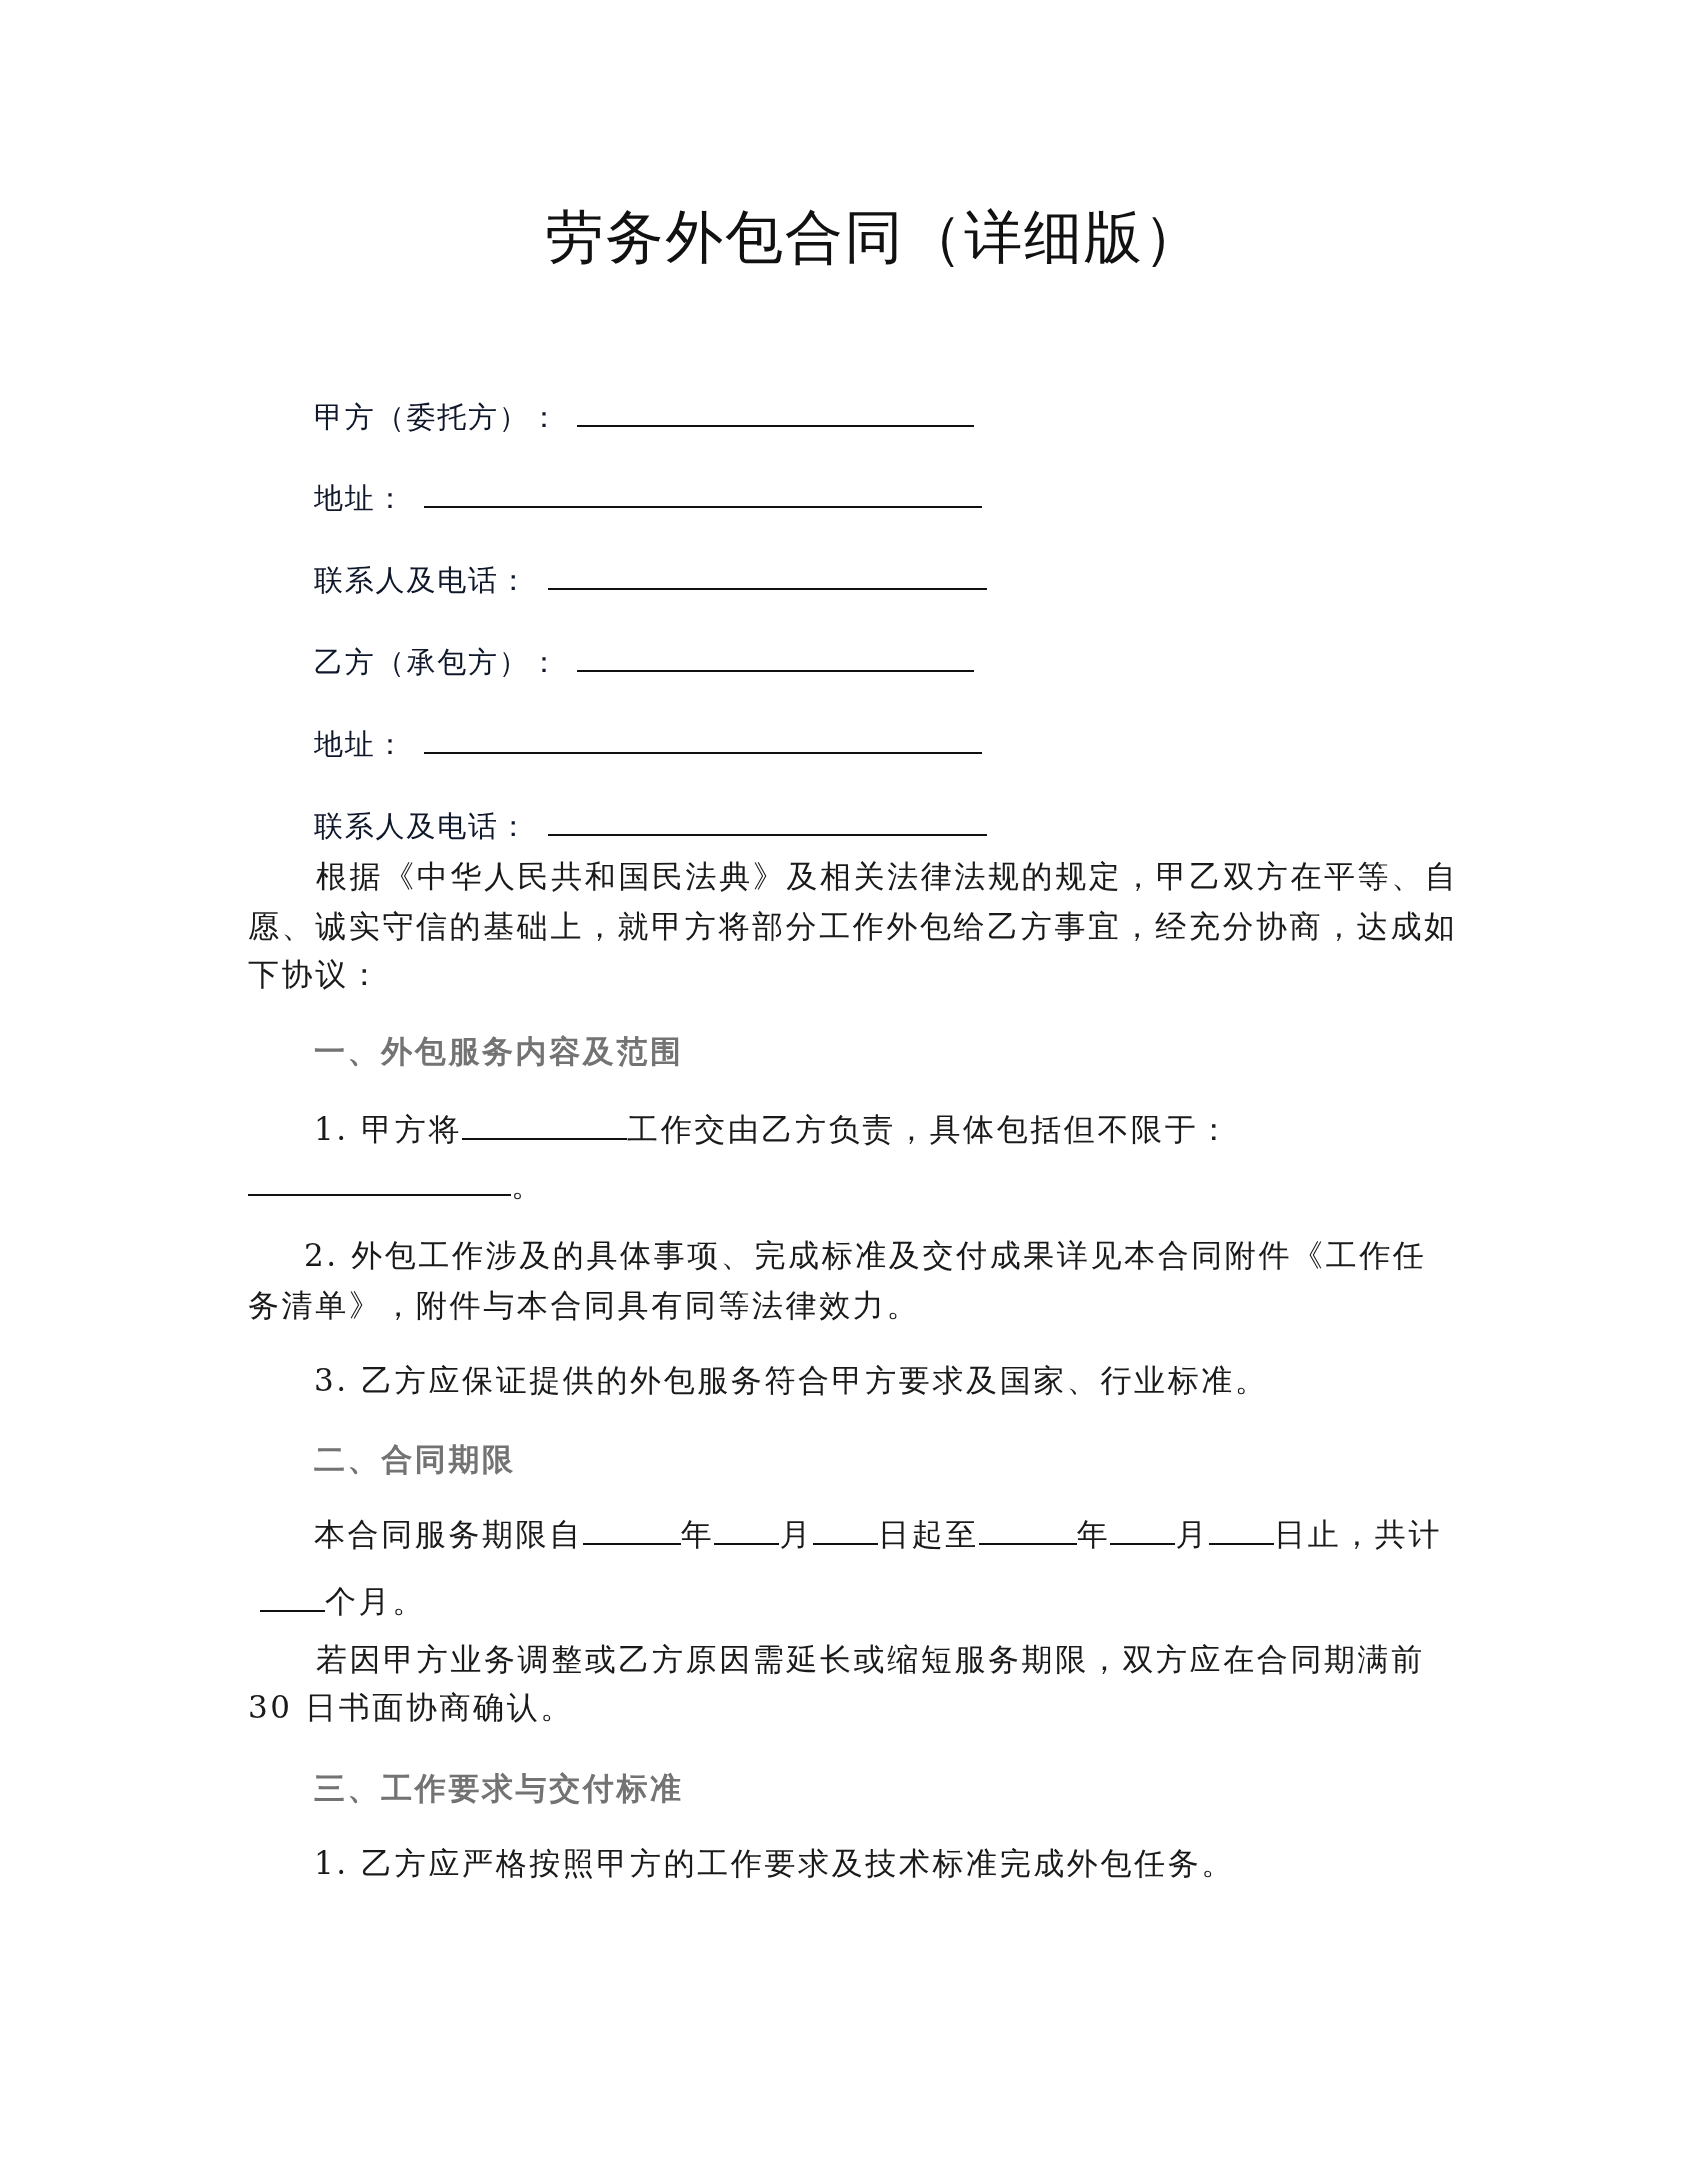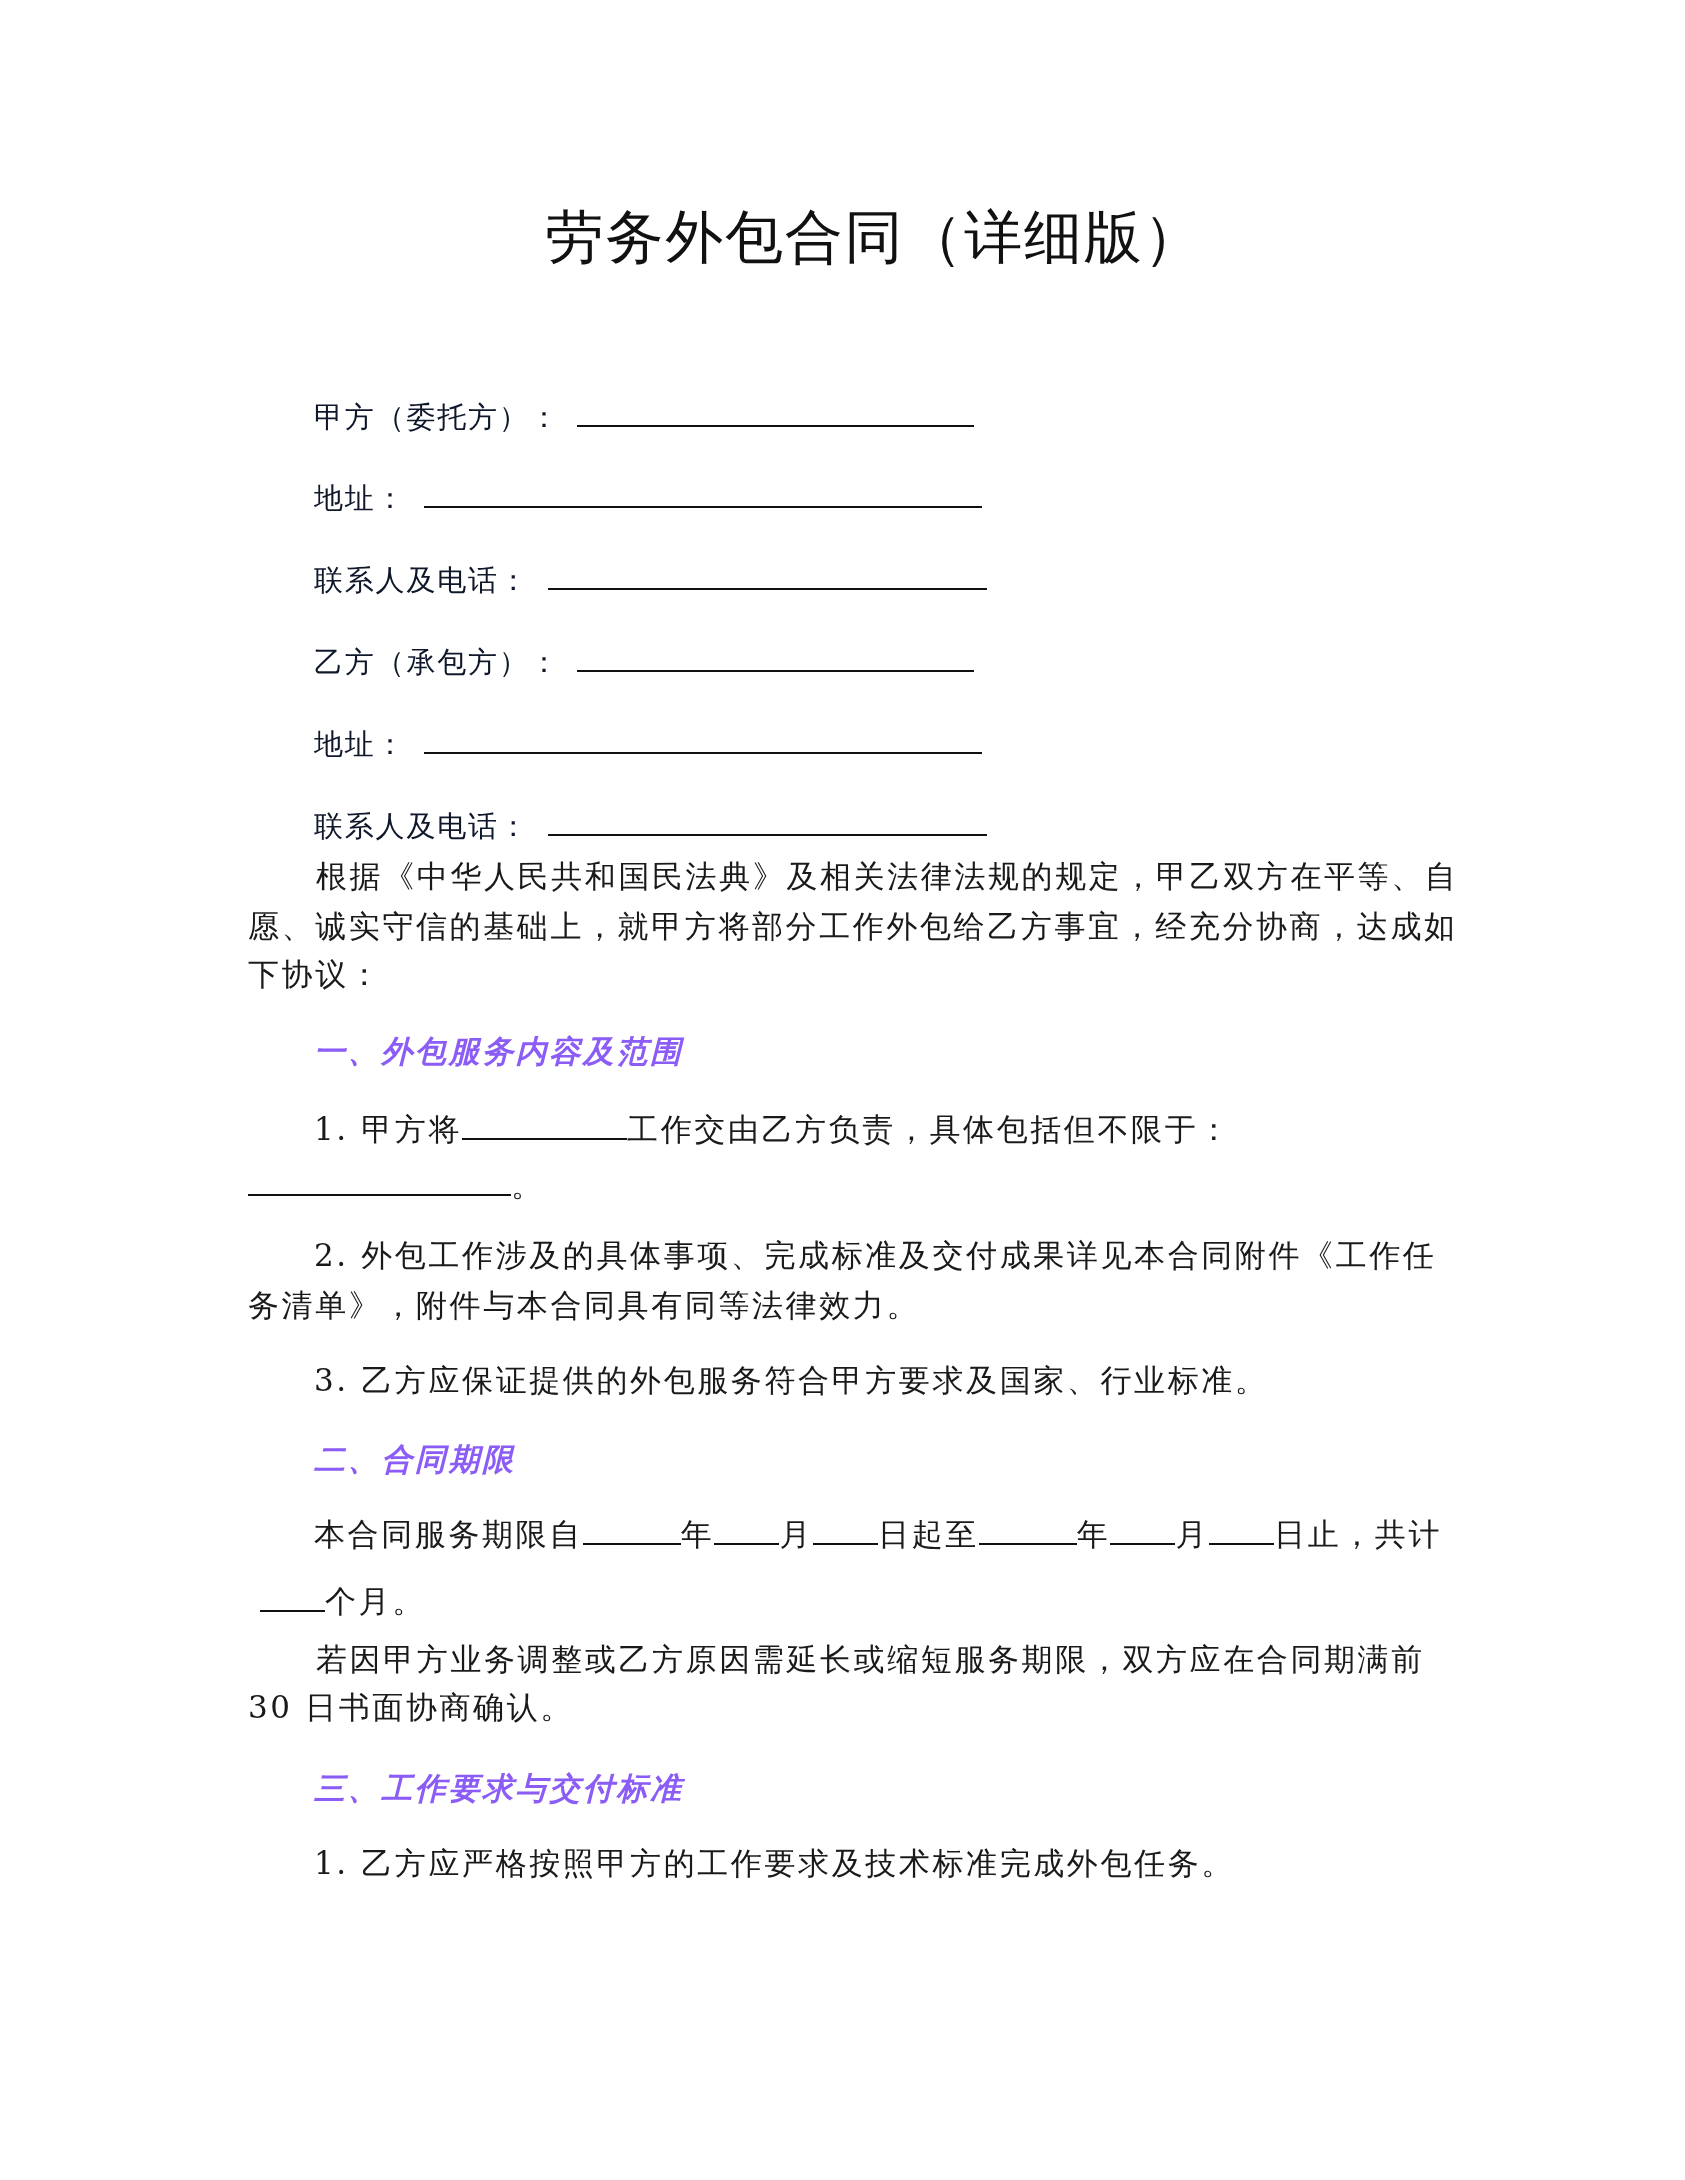--- a/index.html
+++ b/index.html
@@ -3,21 +3,21 @@
 <meta charset="utf-8">
 <style>
   html, body { margin: 0; padding: 0; background: #ffffff; }
   body { width: 1685px; height: 2180px; position: relative; overflow: hidden;
          font-family: "DejaVu Serif", "Liberation Serif", serif; color: #1a1a1a; }
   .page { position: absolute; left: 0; top: 0; width: 1685px; height: 2180px; background: #fff; }
   .title { position: absolute; top: 200px; left: 0; width: 1685px; text-align: center;
            font-family: "DejaVu Sans", "Liberation Sans", sans-serif;
            font-size: 58px; line-height: 74px; color: #111; letter-spacing: 1.8px; padding-left: 32px; }
   .line { position: absolute; font-size: 31px; line-height: 39px; white-space: nowrap; letter-spacing: 2.6px; }
-  .heading { font-family: "DejaVu Sans", "Liberation Sans", sans-serif; font-weight: bold; color: #8b5cf6; font-style: italic; }
+  .heading { font-family: "DejaVu Sans", "Liberation Sans", sans-serif; font-weight: bold; color: #737373; }
   .blank { display: inline-block; border-bottom: 2.2px solid #111; height: 26px; vertical-align: baseline; }
   .field-row { position: absolute; left: 314px; font-size: 29px; line-height: 39px; white-space: nowrap; letter-spacing: 1.8px; color: #0f172a; }
 </style>
 </head>
 <body>
 
 <div class="page">
 
   <div class="title">劳务外包合同（详细版）</div>
 
@@ -50,21 +50,21 @@
   <div class="line" style="top:907px;left:248px;">愿、诚实守信的基础上，就甲方将部分工作外包给乙方事宜，经充分协商，达成如</div>
   <div class="line" style="top:955px;left:248px;">下协议：</div>
 
   <div class="line heading" style="top:1032px;left:314px;">一、外包服务内容及范围</div>
   <div class="line" style="top:1110px;left:314px;">
     <span>1.  甲方将</span><span class="blank" style="width:165px;"></span><span>工作交由乙方负责，具体包括但不限于：</span>
   </div>
   <div class="line" style="top:1166px;left:248px;">
     <span class="blank" style="width:263px;"></span><span>。</span>
   </div>
-  <div class="line" style="top:1236px;left:314px;">2.  外包工作涉及的具体事项、完成标准及交付成果详见本合同附件《工作任</div>
+  <div class="line" style="top:1236px;left:304px;">2.  外包工作涉及的具体事项、完成标准及交付成果详见本合同附件《工作任</div>
   <div class="line" style="top:1286px;left:248px;">务清单》，附件与本合同具有同等法律效力。</div>
   <div class="line" style="top:1361px;left:314px;">3.  乙方应保证提供的外包服务符合甲方要求及国家、行业标准。</div>
 
   <div class="line heading" style="top:1440px;left:314px;">二、合同期限</div>
   <div class="line" style="top:1515px;left:314px;">
     <span>本合同服务期限自</span><span class="blank" style="width:98px;"></span><span>年</span><span class="blank" style="width:65px;"></span><span>月</span><span class="blank" style="width:65px;"></span><span>日起至</span><span class="blank" style="width:98px;"></span><span>年</span><span class="blank" style="width:65px;"></span><span>月</span><span class="blank" style="width:65px;"></span><span>日止，共计</span>
   </div>
   <div class="line" style="top:1563px;left:260px;margin-top:19px;">
     <span class="blank" style="width:65px;"></span><span>个月。</span>
   </div>

